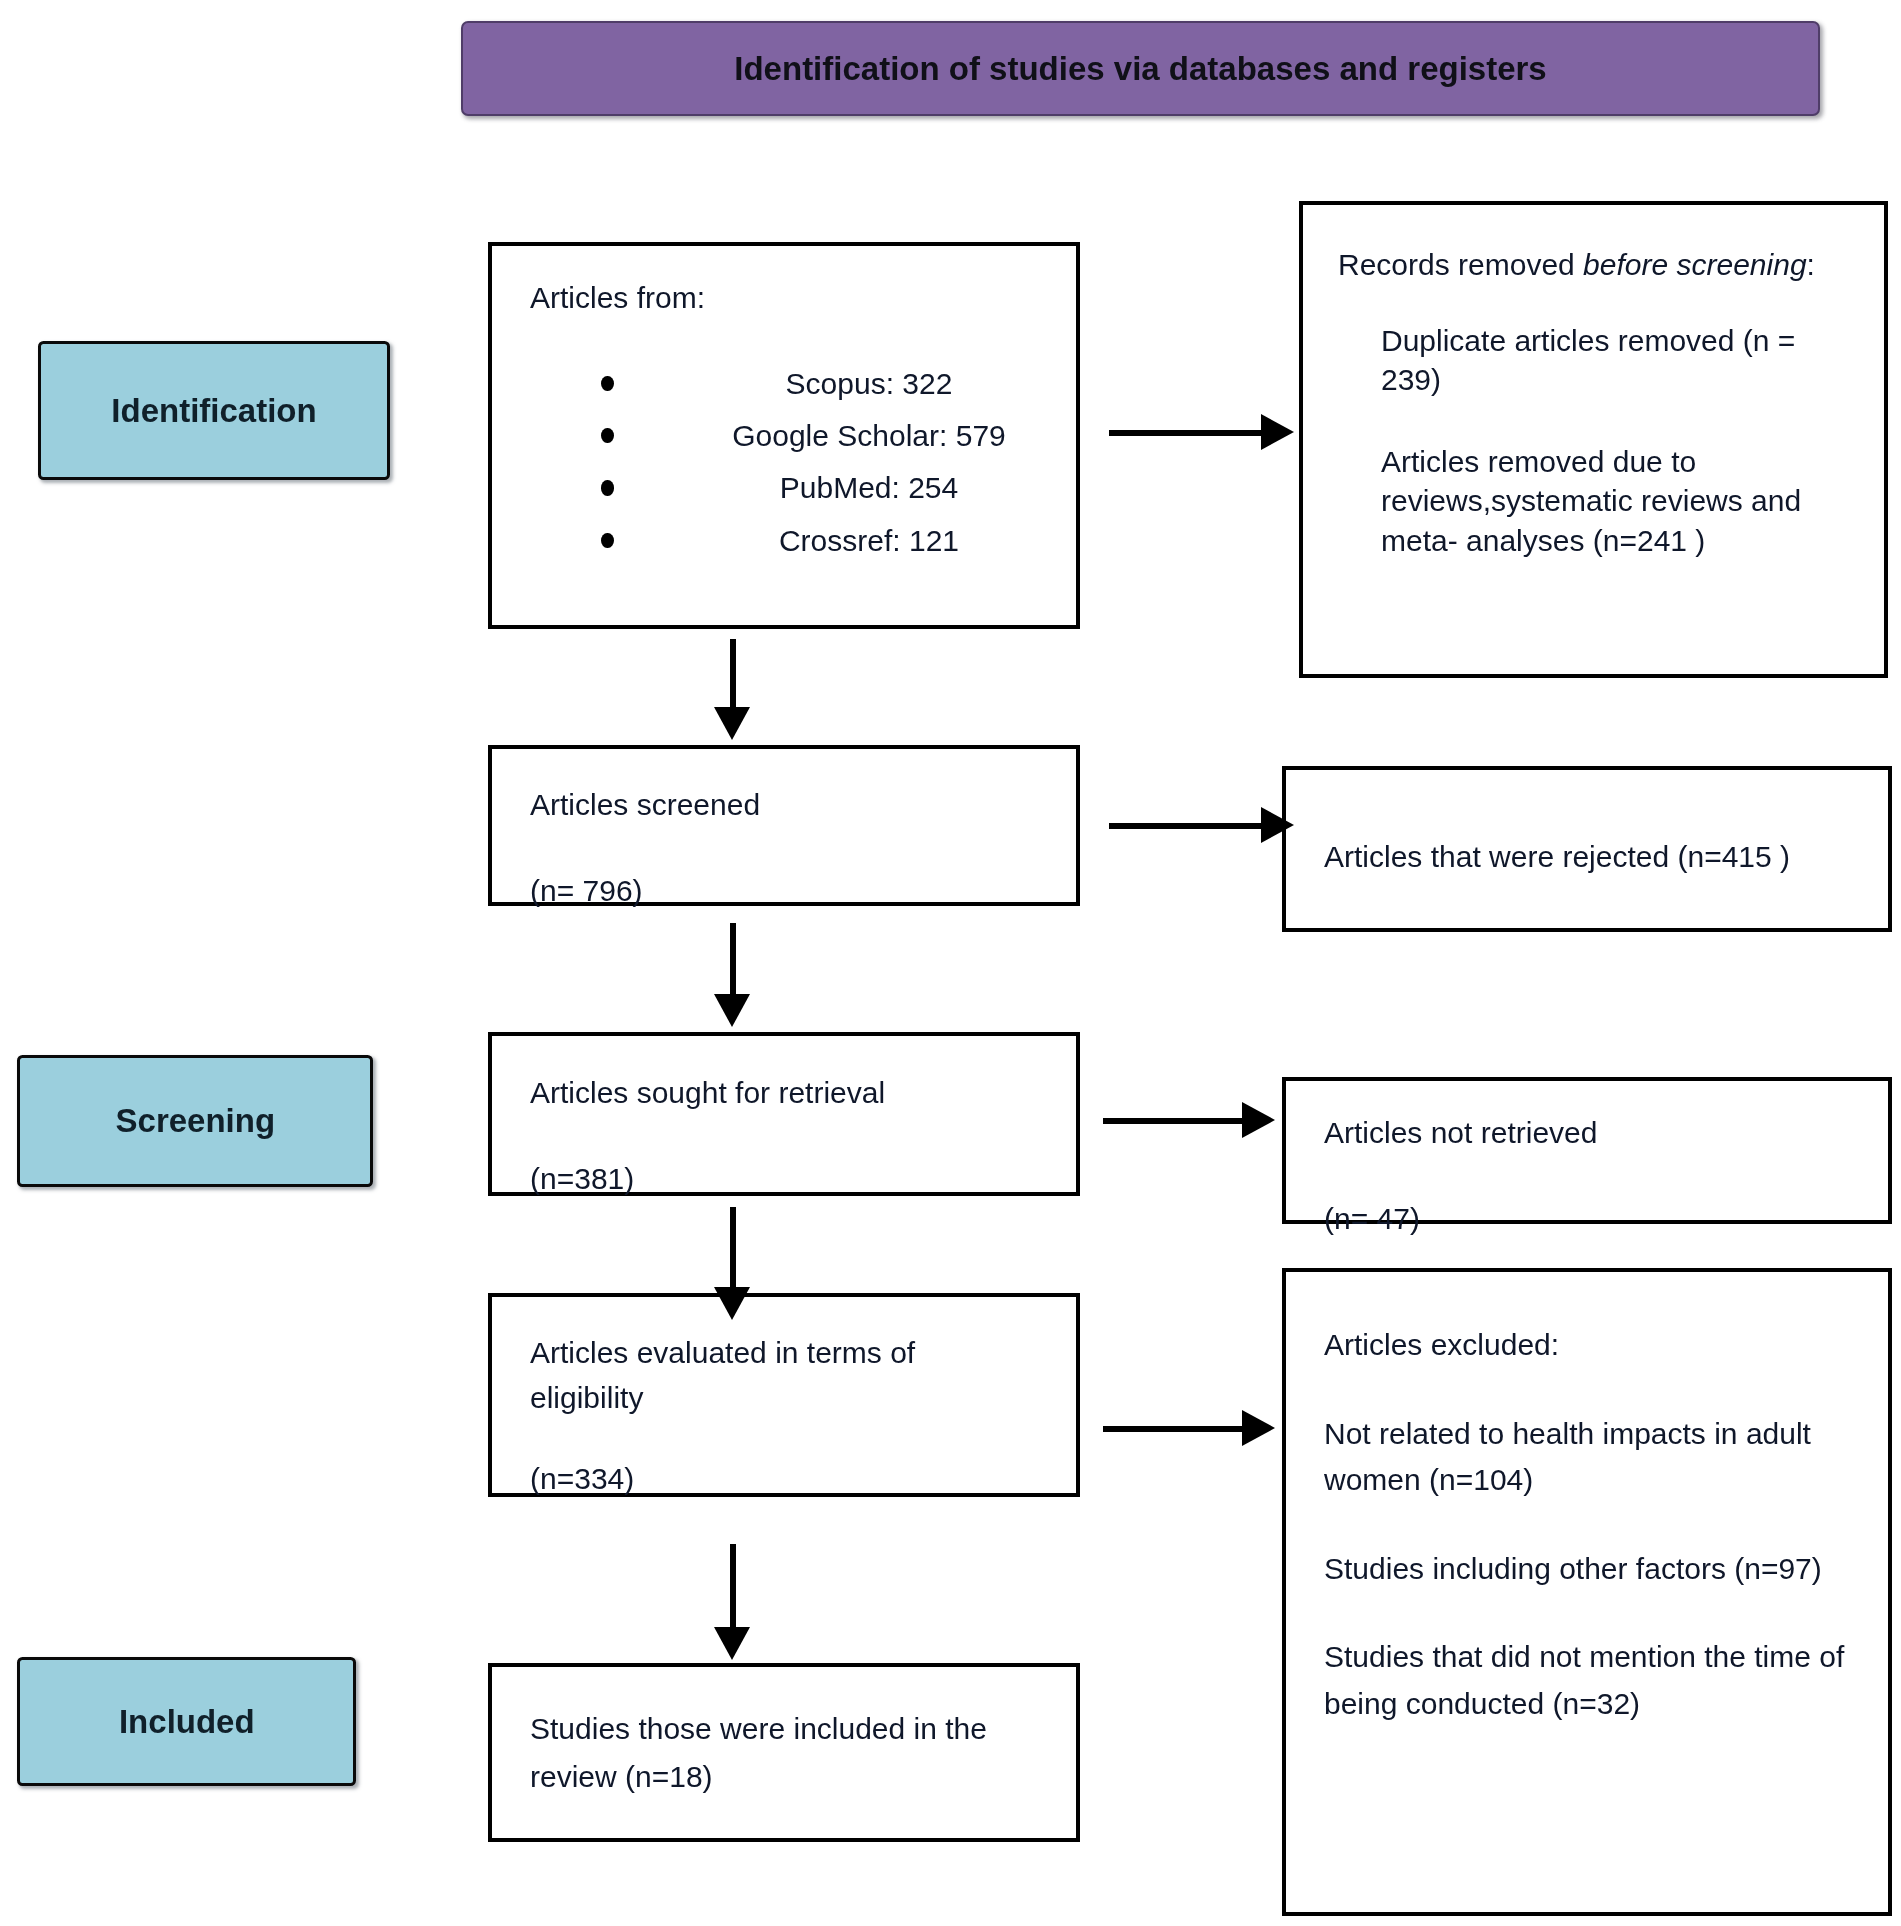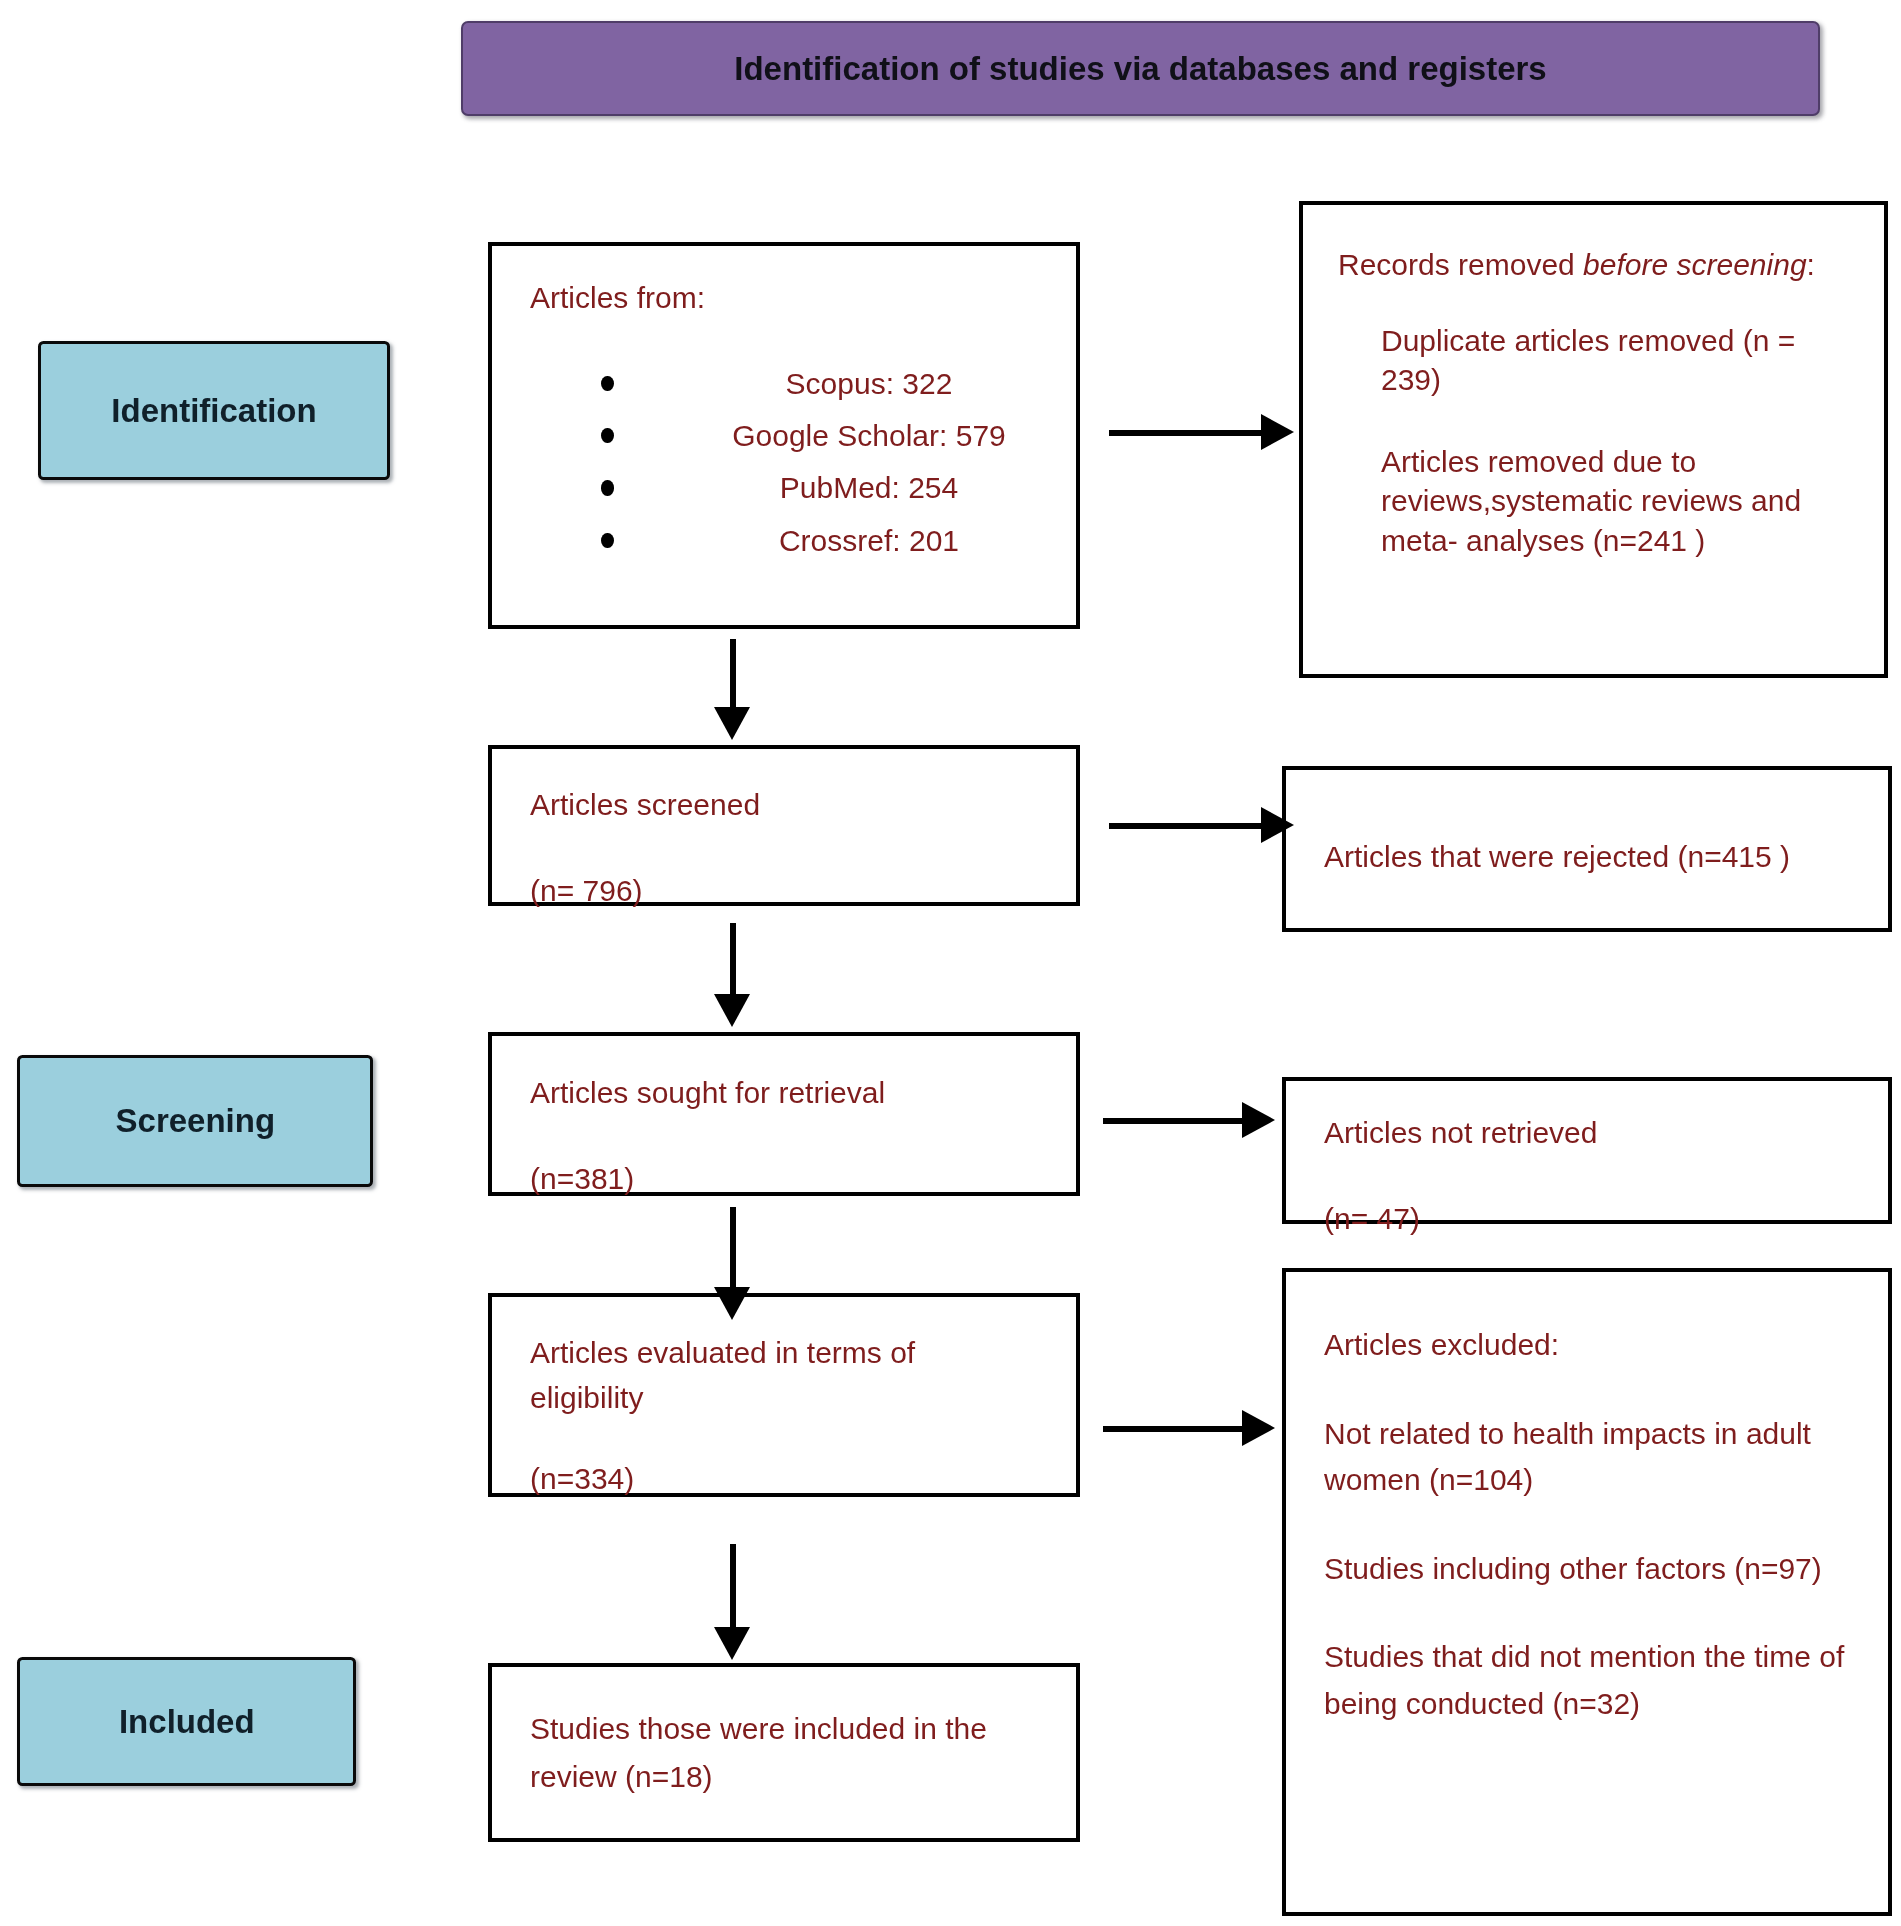--- a/index.html
+++ b/index.html
@@ -20,21 +20,21 @@
     box-shadow:2.1px 2.8px 3.5px rgba(90,100,110,.5);
     display:flex;align-items:center;justify-content:center;
     font-size:33px;font-weight:bold;color:#10202a;
   }
   .stage.identification{left:38px;top:341px;width:346px;height:133px;}
   .stage.screening{left:17.3px;top:1055px;width:350px;height:126px;}
   .stage.included{left:17.3px;top:1657px;width:333px;height:123px;}
   
   .fbox{
     position:absolute;background:#ffffff;border:4.2px solid #000000;
-    font-size:30px;line-height:1.42;color:#7f1d1d;box-sizing:border-box;
+    font-size:30px;line-height:1.42;color:#0f172a;box-sizing:border-box;
   }
   .mid1{left:488px;top:242px;width:592px;height:387px;padding:31px 12px 0 38px;}
   .mid2{left:488px;top:745px;width:592px;height:161px;padding:35px 28px 0 38px;}
   .mid3{left:488px;top:1032px;width:592px;height:164px;padding:36px 28px 0 38px;}
   .mid4{left:488px;top:1293px;width:592px;height:204px;padding:33px 42px 0 38px;line-height:1.5;}
   .mid5{left:488px;top:1663px;width:592px;height:179px;padding:38px 38px 0 38px;line-height:1.6;}
   .r1{left:1299px;top:201px;width:589px;height:477px;padding:40px 31px 0 35px;line-height:1.32;}
   .r2{left:1282px;top:766px;width:610px;height:166px;display:flex;align-items:center;padding:16px 24px 0 38px;}
   .r3{left:1282px;top:1077px;width:610px;height:147px;padding:31px 24px 0 38px;}
   .r4{left:1282px;top:1268px;width:610px;height:648px;padding:50px 31px 0 38px;line-height:1.55;}
@@ -75,21 +75,21 @@
   <div class="stage included">
     <span>Included</span>
   </div>
 
   <div class="fbox mid1">
     <div>Articles from:</div>
     <ul class="bullets">
       <li>Scopus: 322</li>
       <li>Google Scholar: 579</li>
       <li>PubMed: 254</li>
-      <li>Crossref: 201</li>
+      <li>Crossref: 121</li>
     </ul>
   </div>
 
   <div class="fbox mid2">
     <div>Articles screened</div>
     <div class="gap-line">(n= 796)</div>
   </div>
 
   <div class="fbox mid3">
     <div>Articles sought for retrieval</div>

